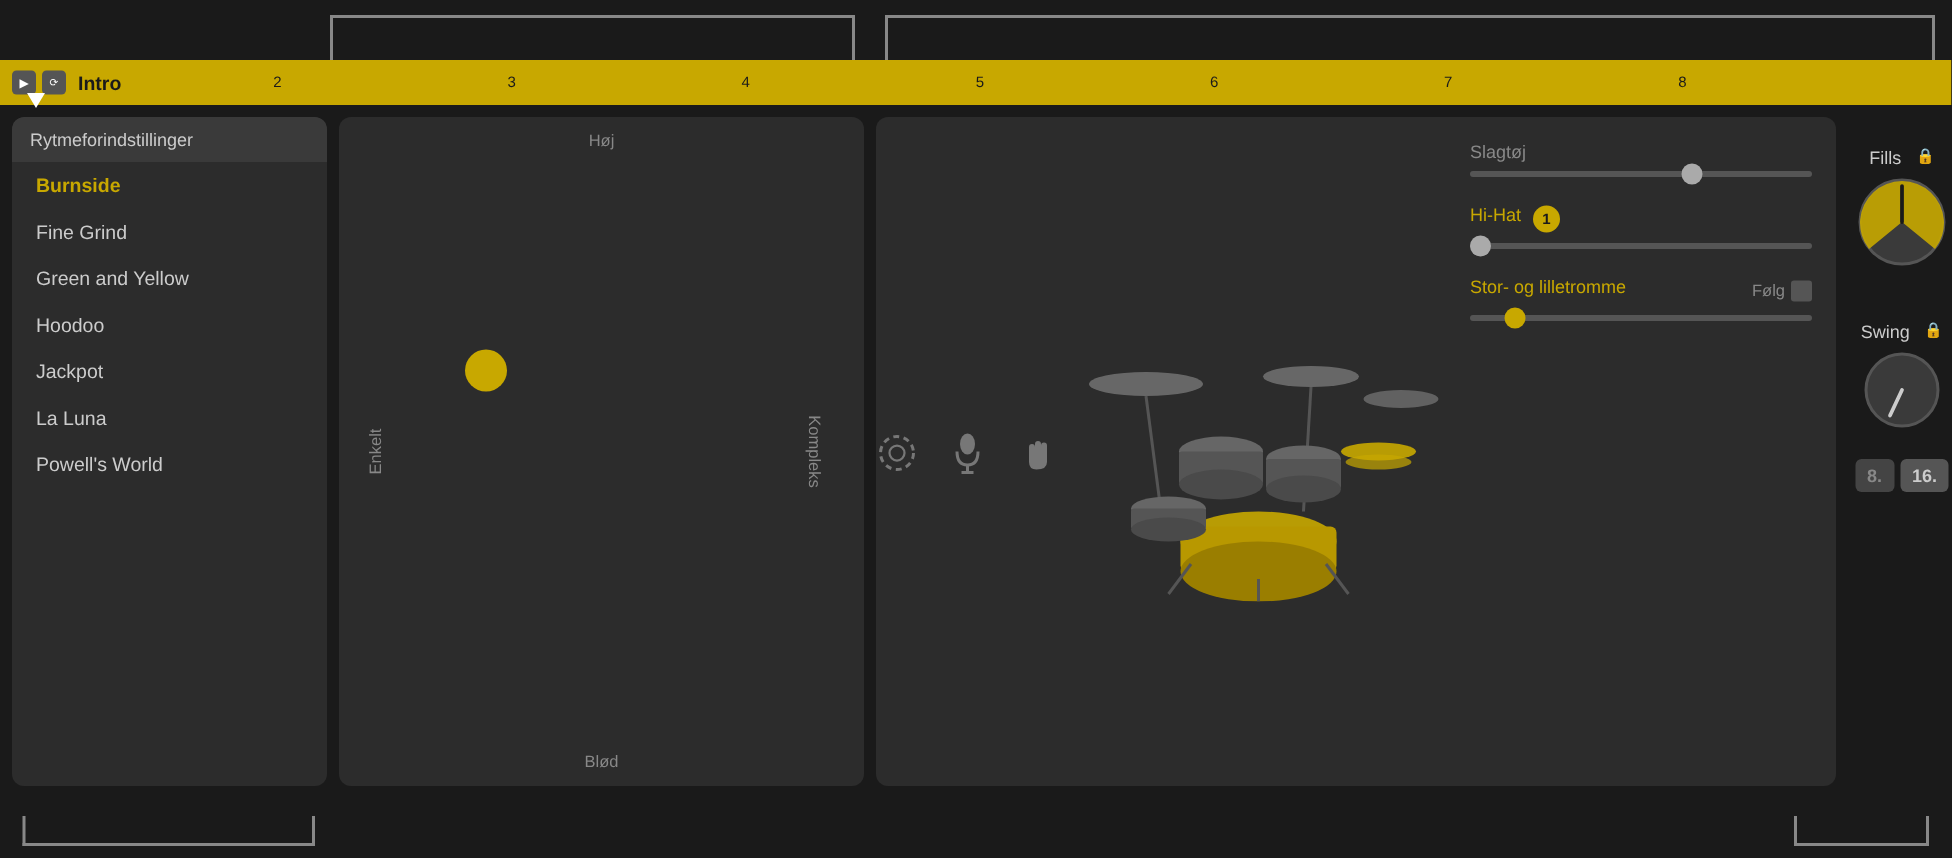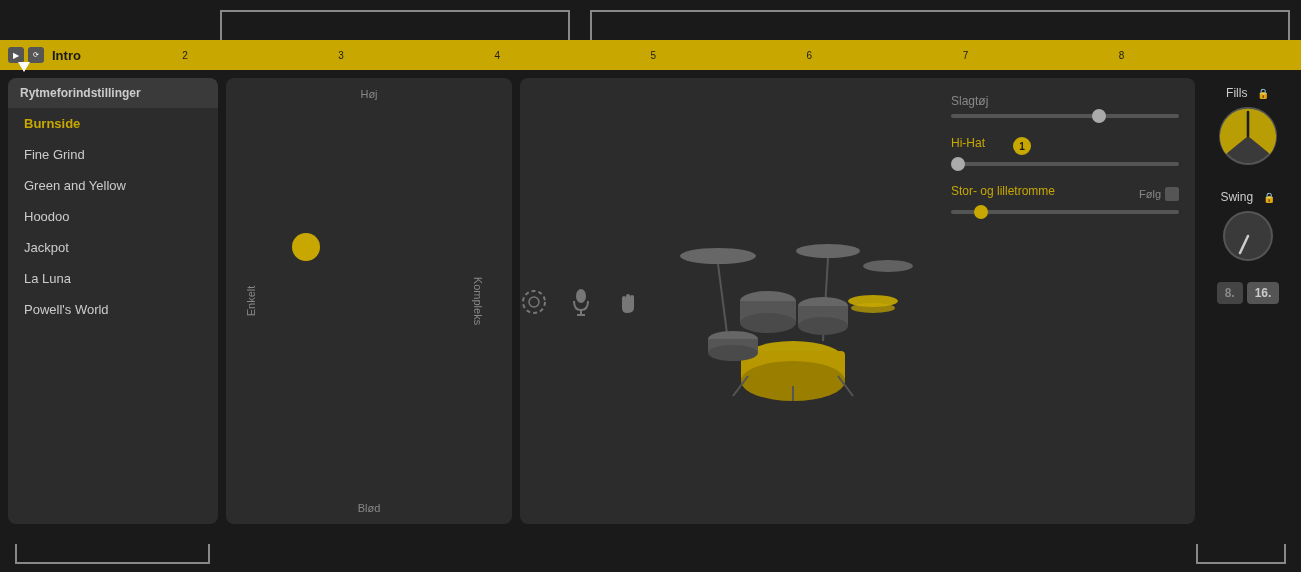--- a/index.html
+++ b/index.html
@@ -104,40 +104,40 @@
       border-radius: 8px;
       padding: 0;
       overflow: hidden;
       flex-shrink: 0;
     }
 
     .sidebar-header {
       background: #3a3a3a;
       padding: 8px 12px;
       font-size: 12px;
-      font-weight: 700;
+      font-weight: 400;
       color: #ccc;
       border-radius: 8px 8px 0 0;
     }
 
     .sidebar-item {
       padding: 8px 16px;
       font-size: 13px;
       color: #ccc;
       cursor: pointer;
     }
 
     .sidebar-item.active {
       color: #c8a800;
       font-weight: 600;
     }
 
     
     .beat-pad {
-      width: 286px;
+      width: 350px;
       background: #2c2c2c;
       border-radius: 8px;
       position: relative;
       flex-shrink: 0;
     }
 
     .beat-pad-label-top {
       position: absolute;
       top: 10px;
       left: 50%;
@@ -277,21 +277,21 @@
       border-radius: 50%;
       font-size: 10px;
       font-weight: 700;
       color: #1a1a1a;
       margin-left: 6px;
     }
 
     .control-row {
       display: flex;
       align-items: center;
-      gap: 22px;
+      gap: 2px;
     }
 
     .follow-toggle {
       display: flex;
       align-items: center;
       gap: 4px;
       font-size: 11px;
       color: #888;
       margin-left: auto;
     }
@@ -318,22 +318,22 @@
       flex-direction: column;
       align-items: center;
       gap: 4px;
       width: 100%;
     }
 
     .knob-label {
       font-size: 12px;
       color: #ccc;
       display: flex;
-      align-items: center;
       gap: 10px;
+      margin-top: 12px;
     }
 
     .lock-icon {
       font-size: 10px;
       color: #888;
     }
 
     .knob {
       width: 64px;
       height: 64px;

